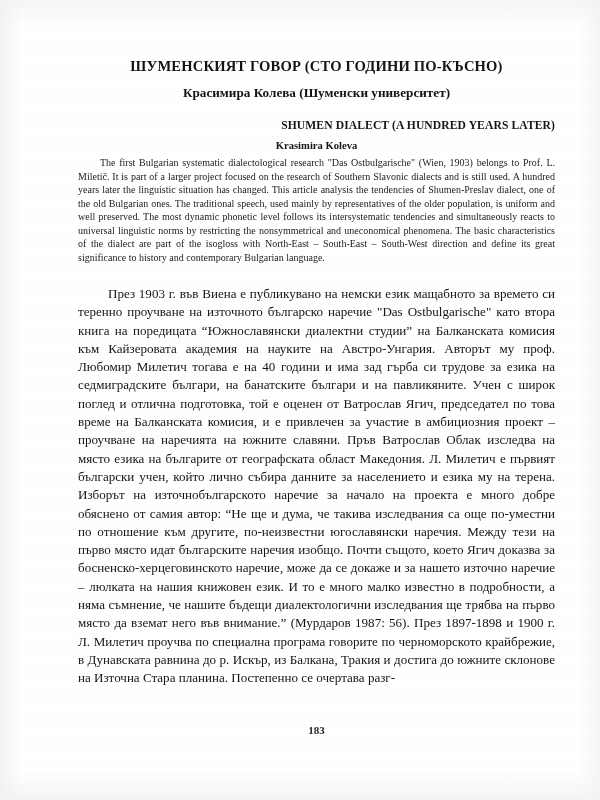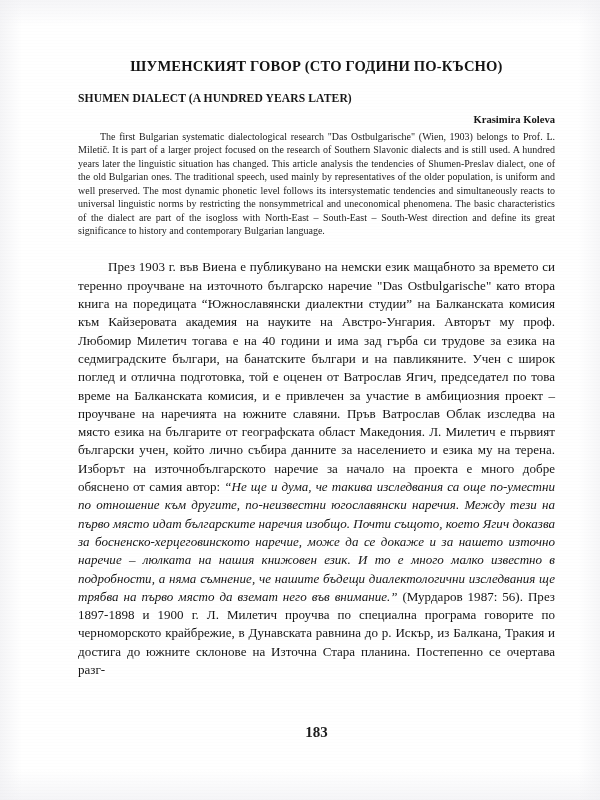--- a/index.html
+++ b/index.html
@@ -81,31 +81,31 @@
     padding-top: 10px;
     text-align: center;
     font-size: 13.2px;
     font-weight: bold;
     line-height: 1.25;
     color: #141414;
   }
   .doc-title-en {
     margin: 0;
     padding-top: 17px;
-    text-align: left;
+    text-align: right;
     font-size: 11.6px;
     font-weight: bold;
     letter-spacing: .1px;
     line-height: 1.25;
     color: #161616;
   }
   .doc-author-en {
     margin: 0;
     padding-top: 6px;
-    text-align: right;
+    text-align: center;
     font-size: 10.6px;
     font-weight: bold;
     line-height: 1.25;
     color: #161616;
   }
 
   
   .abstract {
     margin: 0;
     padding-top: 4px;
@@ -133,31 +133,30 @@
   .body-bg {
     margin: 0;
     padding-top: 21px;
     font-size: 13.05px;
     line-height: 1.403;
     text-align: justify;
     text-indent: 30px;
     color: #151515;
   }
   .body-bg .quote {
-    font-style: italic;
   }
 
   
   .page-number {
     position: absolute;
     left: 0;
     right: 0;
     top: 724px;
     text-align: center;
-    font-size: 15px;
+    font-size: 11px;
     font-weight: bold;
     color: #1d1d1d;
   }
 
   
   .scan-noise {
     position: absolute;
     inset: 0;
     pointer-events: none;
     opacity: .035;
@@ -171,20 +170,21 @@
 <div class="page-scan"></div>
 <div class="scan-edge-top"></div>
 <div class="scan-edge-bottom"></div>
 <div class="scan-edge-left"></div>
 <div class="scan-edge-right"></div>
 
 <div class="content">
 
   <h1 class="doc-title">ШУМЕНСКИЯТ ГОВОР (СТО ГОДИНИ ПО-КЪСНО)</h1>
 
+  <p class="doc-author">Красимира Колева (Шуменски университет)</p>
 
   <h2 class="doc-title-en">SHUMEN DIALECT (A HUNDRED YEARS LATER)</h2>
 
   <p class="doc-author-en">Krasimira Koleva</p>
 
   <p class="abstract">The first Bulgarian systematic dialectological research "Das Ostbulgarische" (Wien, 1903) belongs to Prof. L. Miletič. It is part of a larger project focused on the research of Southern Slavonic dialects and is still used. A hundred years later the linguistic situation has changed. This article analysis the tendencies of Shumen-Preslav dialect, one of the old Bulgarian ones. The traditional speech, used mainly by representatives of the older population, is uniform and well preserved. The most dynamic phonetic level follows its intersystematic tendencies and simultaneously reacts to universal linguistic norms by restricting the nonsymmetrical and uneconomical phenomena. The basic characteristics of the dialect are part of the isogloss with North-East – South-East – South-West direction and define its great significance to history and contemporary Bulgarian language.</p>
 
 
   <p class="body-bg">
     <span>През 1903 г. във Виена е публикувано на немски език мащабното за времето си теренно проучване на източното българско наречие "Das Ostbulgarische" като втора книга на поредицата “Южнославянски диалектни студии” на Балканската комисия към Кайзеровата академия на науките на Австро-Унгария. Авторът му проф. Любомир Милетич тогава е на 40 години и има зад гърба си трудове за езика на седмиградските българи, на банатските българи и на павликяните. Учен с широк поглед и отлична подготовка, той е оценен от Ватрослав Ягич, председател по това време на Балканската комисия, и е привлечен за участие в амбициозния проект – проучване на наречията на южните славяни. Пръв Ватрослав Облак изследва на място езика на българите от географската област Македония. Л. Милетич е първият български учен, който лично събира данните за населението и езика му на терена. Изборът на източнобългарското наречие за начало на проекта е много добре обяснено от самия автор: </span><span class="quote">“Не ще и дума, че такива изследвания са още по-уместни по отношение към другите, по-неизвестни югославянски наречия. Между тези на първо място идат българските наречия изобщо. Почти същото, което Ягич доказва за босненско-херцеговинското наречие, може да се докаже и за нашето източно наречие – люлката на нашия книжовен език. И то е много малко известно в подробности, а няма съмнение, че нашите бъдещи диалектологични изследвания ще трябва на първо място да вземат него във внимание.”</span><span> (Мурдаров 1987: 56). През 1897-1898 и 1900 г. Л. Милетич проучва по специална програма говорите по черноморското крайбрежие, в Дунавската равнина до р. Искър, из Балкана, Тракия и достига до южните склонове на Източна Стара планина. Постепенно се очертава разг-</span>

